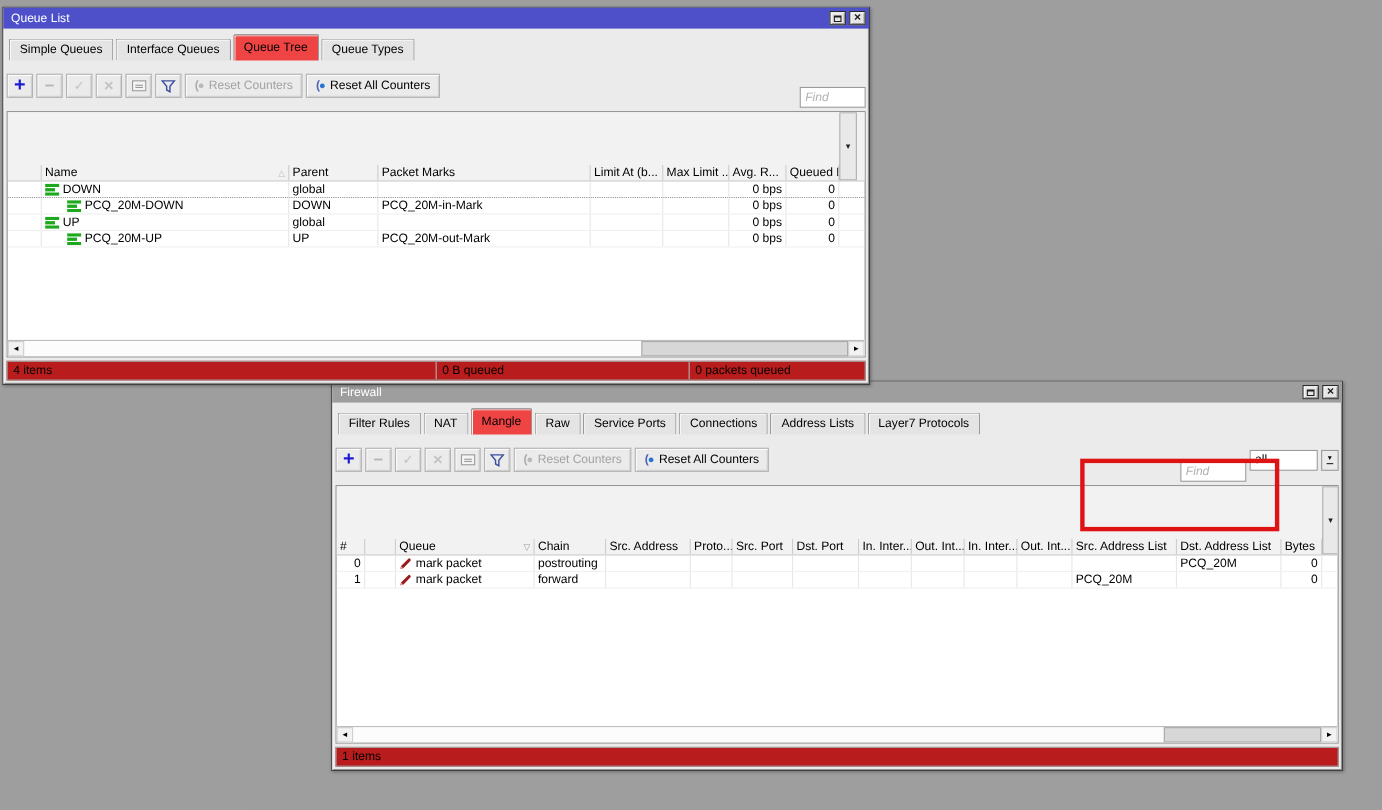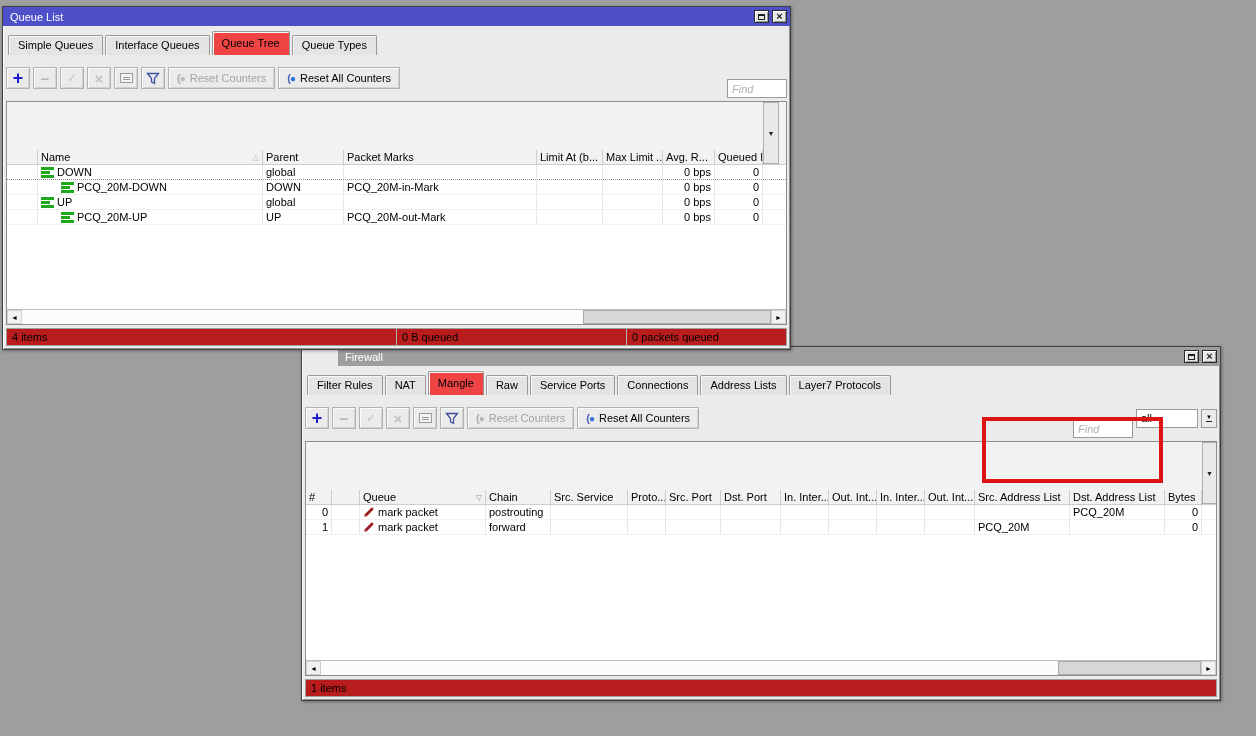--- a/index.html
+++ b/index.html
@@ -13,21 +13,21 @@
     position:absolute; background:#ebebeb;
     border:1px solid #404040;
     box-shadow: inset 1px 1px 0 #fdfdfd, inset -1px -1px 0 #909090, 1px 1px 3px rgba(0,0,0,.35);
     display:flex; flex-direction:column;
   }
   .titlebar {
     height:19px; color:#fff; padding:0 3px 0 7px; line-height:18px;
     display:flex; align-items:center; flex:0 0 19px; overflow:hidden;
   }
   .titlebar.active { background:#4d50c9; }
-  .titlebar.inactive { background:#9e9e9e;margin-left:36px; }
+  .titlebar.inactive { background:#9e9e9e; }
   .title-text { flex:1; white-space:nowrap; }
   .tbn {
     width:15px; height:13px; margin-left:3px; background:#e6e6e6;
     border:1px solid #2a2a2a; display:grid; place-items:center;
     box-shadow: inset 1px 1px 0 #ffffff, inset -1px -1px 0 #9a9a9a;
     color:#1c1c1c; font-weight:bold; font-size:9px; line-height:9px;
   }
   .maxglyph { width:7px; height:6px; border:1px solid #1c1c1c; border-top-width:2px; }
   .closeglyph::before { content:"×"; font-size:11px; line-height:9px; }
   .win-body { flex:1; display:flex; flex-direction:column; padding:3px; min-height:0; }
@@ -202,21 +202,21 @@
             <span>#</span>
           </div>
         <div class="th fc1"></div>
         <div class="th fc2 sort-desc">
             <span>Queue</span>
           </div>
         <div class="th fc3">
             <span>Chain</span>
           </div>
         <div class="th fc4">
-            <span>Src. Service</span>
+            <span>Src. Address</span>
           </div>
         <div class="th fc5">
             <span>Proto...</span>
           </div>
         <div class="th fc6">
             <span>Src. Port</span>
           </div>
         <div class="th fc7">
             <span>Dst. Port</span>
           </div>

